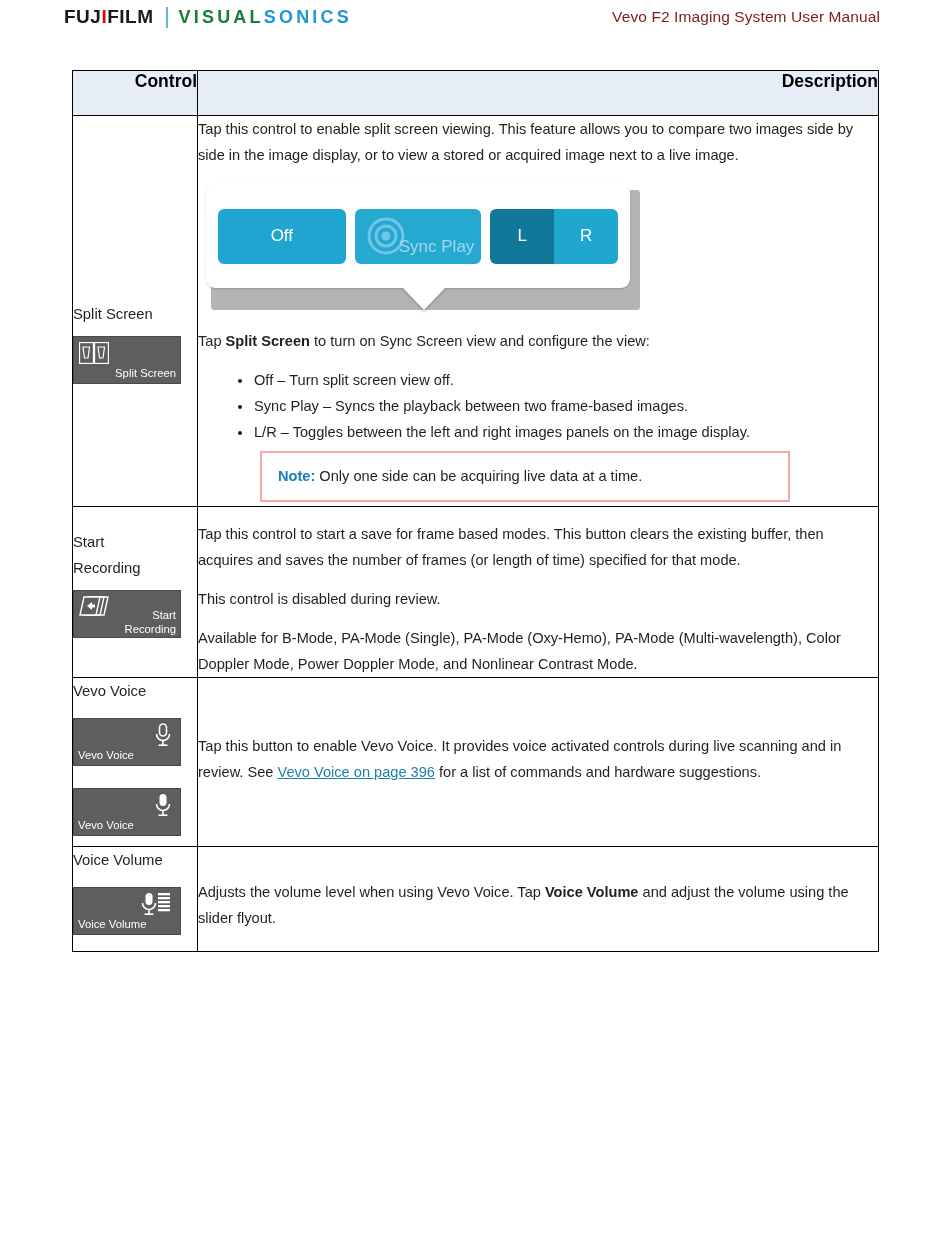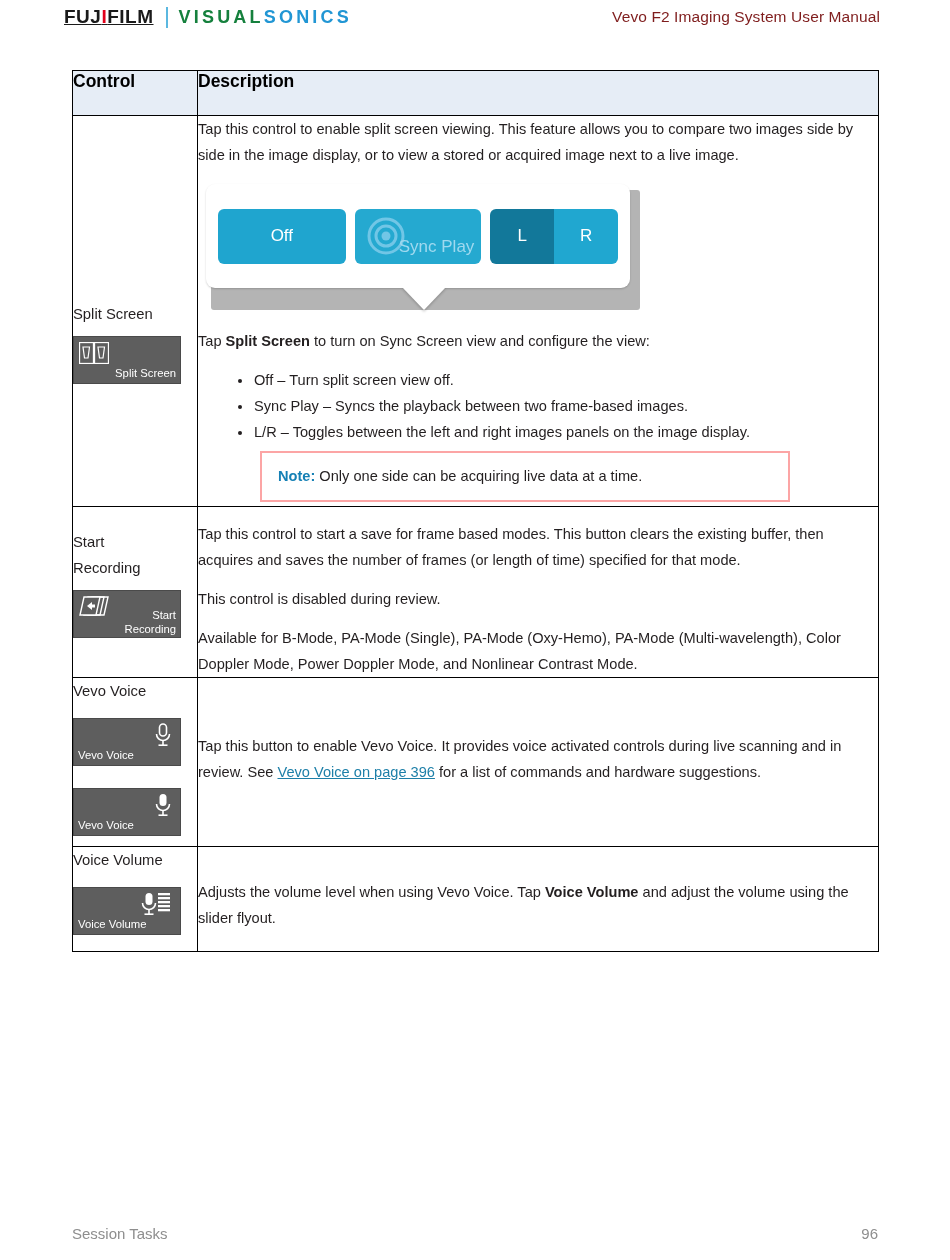--- a/index.html
+++ b/index.html
@@ -14,21 +14,21 @@
   .page { position: relative; width: 950px; height: 1260px; }
 
   
   .page-header {
     position: absolute; top: 0; left: 0; right: 0; height: 48px;
     display: flex; align-items: flex-start; justify-content: space-between;
   }
   .brand { display: flex; align-items: center; margin-left: 64px; margin-top: 6px; }
   .brand-fujifilm {
     font-size: 19px; font-weight: bold; letter-spacing: 0.5px;
-    color: #1a1a1a; font-family: "Liberation Sans", sans-serif; text-decoration: underline;
+    color: #1a1a1a; font-family: "Liberation Sans", sans-serif;
   }
   .brand-fujifilm .red-dot { color: #e2001a; }
   .brand-divider {
     width: 2px; height: 21px; background: #5bb8e0;
     margin: 0 11px 0 12px;
   }
   .brand-visual {
     font-size: 18px; font-weight: bold; letter-spacing: 3.2px; color: #15803d;
   }
   .brand-sonics {
@@ -50,21 +50,21 @@
     border: 1px solid #000000;
     vertical-align: top;
     padding: 0;
   }
   .col-control { width: 125px; }
   .col-desc { width: 681px; }
 
   thead th {
     background: #e6edf6;
     height: 45px;
-    text-align: left;
+    text-align: right;
     font-size: 17.5px;
     font-weight: bold;
     color: #000;
     vertical-align: middle;
   }
 
   .cell-control {
     padding: 12px 8px 12px 8px;
   }
   .cell-desc {
@@ -379,18 +379,14 @@
           </div>
         </td>
         <td class="cell-desc" style="padding-top:32px">
           <p><span>Adjusts the volume level when using Vevo Voice. Tap </span><b>Voice Volume</b><span> and adjust the volume using the slider flyout.</span></p>
         </td>
       </tr>
 
     </tbody>
   </table>
 
-  <div class="page-footer">
-    <span>Session Tasks</span>
-    <span>96</span>
-  </div>
 
 </div>
 
 </body></html>

